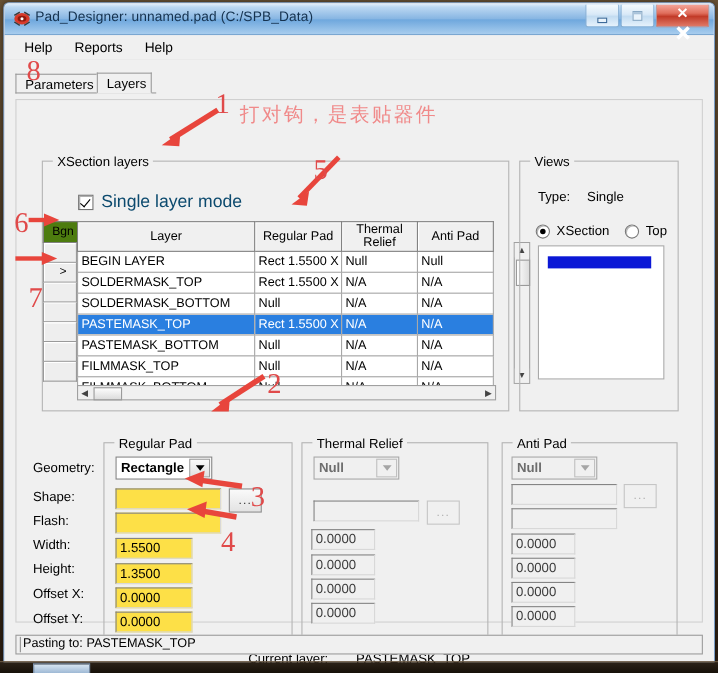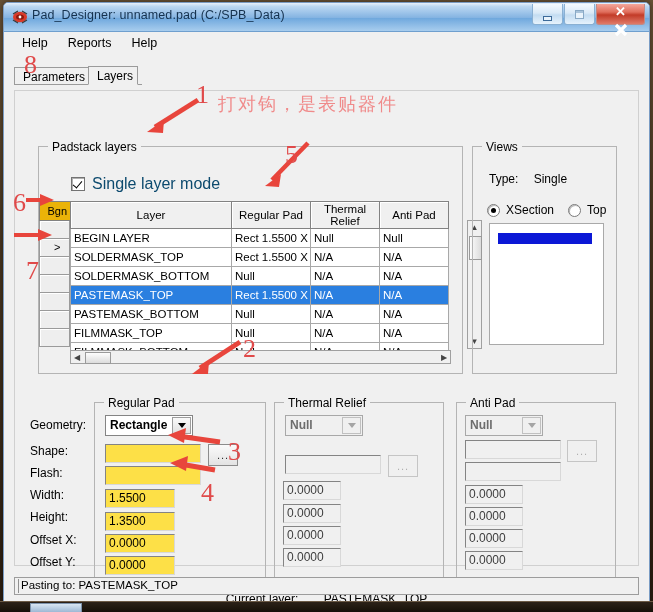--- a/index.html
+++ b/index.html
@@ -168,21 +168,21 @@
   
   #table-wrap {
     position: absolute; left: 31px; top: 54px; width: 380px; height: 148px;
   }
   #bgn-col {
     position: absolute; left: -31px; top: 0; width: 31px; height: 148px;
   }
   .bgn-head {
     height: 20px; box-sizing: border-box;
     border: 1px solid #828282;
-    background: #eab308;
+    background: #4d7c0f;
     font-size: 11px; color: #000;
     text-align: right; padding-right: 3px; line-height: 18px;
     border-right: none;
   }
   .bgn-cell {
     height: 18px; box-sizing: border-box;
     border: 1px solid #9a9a9a;
     border-top: none;
     background: #eeeeee;
     font-size: 11px; color: #000; line-height: 16px; padding-left:14px;
@@ -432,21 +432,21 @@
 
       <div id="tabstrip">
         <div class="tab inactive" id="tab-parameters">Parameters</div>
         <div class="tab active" id="tab-layers">Layers</div>
         <div id="tab-underline"></div>
       </div>
 
       <div id="outer-panel"></div>
 
       <div class="group" id="grp-padstack">
-        <div class="legend">Padstack layers</div>
+        <div class="legend">XSection layers</div>
 
         <div id="single-layer-row">
           <div class="chk"></div>
           <div class="chk-label">Single layer mode</div>
         </div>
 
         <div id="table-wrap">
 
           <div id="bgn-col">
             <div class="bgn-head">Bgn</div>

